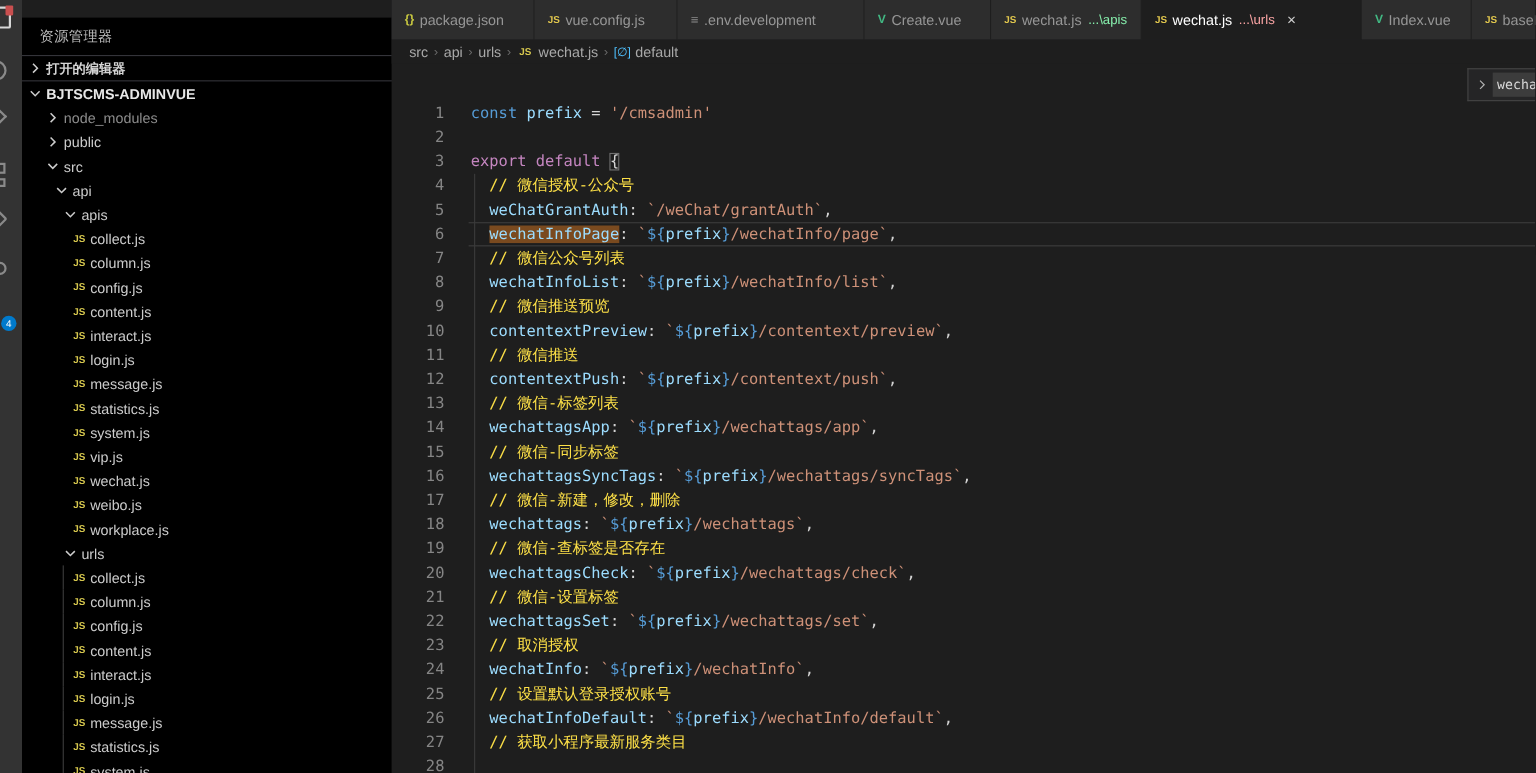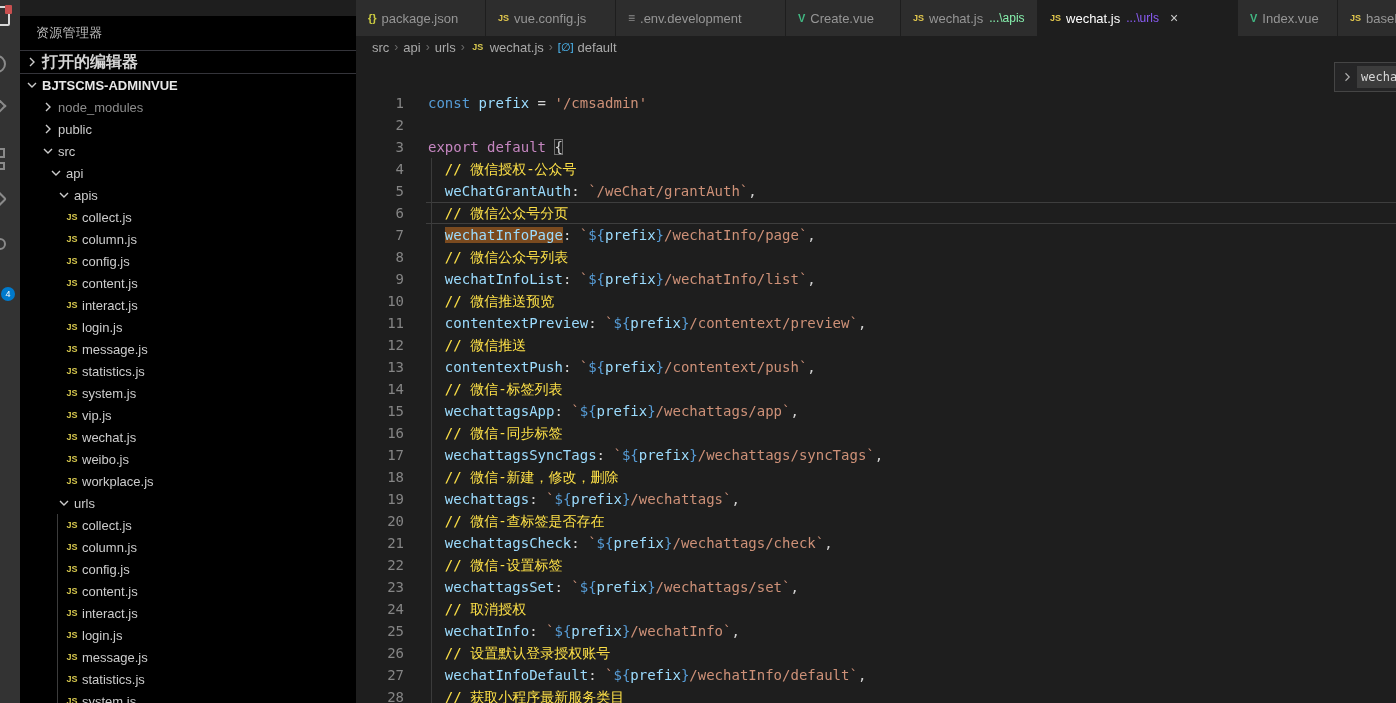--- a/index.html
+++ b/index.html
@@ -20,42 +20,42 @@
   .ab-tri { position:absolute; left:-10px; top:192px; width:14px; height:14px; border:2px solid #8a8a8a; border-radius:2px; transform:rotate(45deg); }
   .ab-per { position:absolute; left:-6px; top:238px; width:12px; height:12px; border:2px solid #8a8a8a; border-radius:50%; }
   .ab-badge { position:absolute; left:1px; top:287px; min-width:14px; height:14px; border-radius:8px; background:#007acc;
     color:#ffffff; font-size:9px; line-height:14px; text-align:center; padding:0 2px; }
   
   .sidebar { position:absolute; left:20px; top:16px; width:385px; height:703px; background:#000000; border-right:1px solid #3c3c3c; font-size:13px; }
   .sb-header { height:34px; display:flex; align-items:center; padding:0 12px 0 16px; color:#bbbbbb; }
   .sb-title { flex:1; letter-spacing:.3px; }
   .sb-menu { color:#c5c5c5; font-size:15px; letter-spacing:1px; cursor:pointer; }
   .sb-section { height:24px; display:flex; align-items:center; gap:2px; padding-left:4px;
-    border-top:1px solid #34343a; border-bottom:1px solid #34343a; font-weight:bold; font-size:16px; color:#d5d5d5; }
+    border-top:1px solid #34343a; border-bottom:1px solid #34343a; font-weight:bold; font-size:12px; color:#d5d5d5; }
   .tree { position:relative; }
   .tree-row { position:relative; height:22px; display:flex; align-items:center; white-space:nowrap; cursor:pointer; }
   .tree-row .lbl { margin-left:2px; color:#cccccc; }
   .tree-row.root .lbl { font-weight:bold; color:#e8e8e8; }
   .tree-row.dim .lbl { color:#8c8c8c; }
   .chev { width:16px; height:16px; flex:0 0 16px; display:flex; align-items:center; justify-content:center; }
   .chev svg { display:block; }
   .jsbox { width:16px; flex:0 0 16px; text-align:center; font-weight:bold; font-size:9px; color:#d6c74e; font-family:"Liberation Sans",sans-serif; }
   .badge-red { position:absolute; right:8px; top:3px; height:16px; padding:0 4px; background:#6d2121; border:1px solid #bc3e3e;
     border-radius:3px; color:#f0cfcf; font-size:11px; line-height:14px; }
   .dot-mod { position:absolute; right:16px; top:8px; width:7px; height:7px; border-radius:50%; background:#95846c; }
   .guide-line { position:absolute; left:37px; top:0; bottom:0; width:1px; background:#3c3c3c; }
   
   .editor { position:absolute; left:356px; top:0; right:0; height:703px; background:#1e1e1e; }
   
   .tabbar { display:flex; height:36px; background:#252526; overflow:hidden; }
   .tab { display:flex; align-items:center; gap:5px; padding:0 12px; background:#2d2d2d; border-right:1px solid #1e1e1e;
     font-size:13px; color:#969696; white-space:nowrap; cursor:pointer; flex:0 0 auto; }
   .tab.active { background:#1e1e1e; color:#ffffff; }
   .tab .desc { font-size:12px; color:#86efac; margin-left:1px; }
-  .tab.active .desc { color:#8b5cf6; }
+  .tab.active .desc { color:#fca5a5; }
   .tab .close { margin-left:6px; color:#cccccc; font-size:14px; }
   .ticon { font-weight:bold; font-size:9px; }
   .ticon.json { color:#cbcb41; font-size:11px; font-weight:bold; }
   .ticon.js { color:#e0c64d; }
   .ticon.env { color:#8c8c8c; font-size:12px; font-weight:normal; }
   .ticon.vue { color:#42b883; font-size:11px; }
   
   .breadcrumb { height:22px; display:flex; align-items:center; gap:3px; padding-left:16px; font-size:13px; color:#a9a9a9; background:#1e1e1e; }
   .bc-sep { color:#6a6a6a; font-size:12px; padding:0 2px; }
   .bc-item { cursor:pointer; display:flex; align-items:center; gap:4px; }
@@ -364,21 +364,20 @@
           <div>26</div>
           <div>27</div>
           <div>28</div>
         </div>
       <div class="codelines" id="codelines">
           <div class="code-line"><span class="t-kw">const</span><span class="t-pl"> </span><span class="t-var">prefix</span><span class="t-pl"> = </span><span class="t-str">'/cmsadmin'</span></div>
           <div class="code-line"></div>
           <div class="code-line"><span class="t-kw2">export</span><span class="t-pl"> </span><span class="t-kw2">default</span><span class="t-pl"> </span><span class="t-brkt">{</span></div>
           <div class="code-line"><span class="t-pl">  </span><span class="t-cmt">// 微信授权-公众号</span></div>
           <div class="code-line"><span class="t-pl">  </span><span class="t-var">weChatGrantAuth</span><span class="t-pl">: </span><span class="t-str">`/weChat/grantAuth`</span><span class="t-pl">,</span></div>
-          <div class="code-line"><span class="t-pl">  </span><span class="t-cmt">// 微信公众号分页</span></div>
           <div class="code-line"><span class="t-pl">  </span><span class="t-match">wechatInfoPage</span><span class="t-pl">: </span><span class="t-str">`</span><span class="t-int">${</span><span class="t-var">prefix</span><span class="t-int">}</span><span class="t-str">/wechatInfo/page`</span><span class="t-pl">,</span></div>
           <div class="code-line"><span class="t-pl">  </span><span class="t-cmt">// 微信公众号列表</span></div>
           <div class="code-line"><span class="t-pl">  </span><span class="t-var">wechatInfoList</span><span class="t-pl">: </span><span class="t-str">`</span><span class="t-int">${</span><span class="t-var">prefix</span><span class="t-int">}</span><span class="t-str">/wechatInfo/list`</span><span class="t-pl">,</span></div>
           <div class="code-line"><span class="t-pl">  </span><span class="t-cmt">// 微信推送预览</span></div>
           <div class="code-line"><span class="t-pl">  </span><span class="t-var">contentextPreview</span><span class="t-pl">: </span><span class="t-str">`</span><span class="t-int">${</span><span class="t-var">prefix</span><span class="t-int">}</span><span class="t-str">/contentext/preview`</span><span class="t-pl">,</span></div>
           <div class="code-line"><span class="t-pl">  </span><span class="t-cmt">// 微信推送</span></div>
           <div class="code-line"><span class="t-pl">  </span><span class="t-var">contentextPush</span><span class="t-pl">: </span><span class="t-str">`</span><span class="t-int">${</span><span class="t-var">prefix</span><span class="t-int">}</span><span class="t-str">/contentext/push`</span><span class="t-pl">,</span></div>
           <div class="code-line"><span class="t-pl">  </span><span class="t-cmt">// 微信-标签列表</span></div>
           <div class="code-line"><span class="t-pl">  </span><span class="t-var">wechattagsApp</span><span class="t-pl">: </span><span class="t-str">`</span><span class="t-int">${</span><span class="t-var">prefix</span><span class="t-int">}</span><span class="t-str">/wechattags/app`</span><span class="t-pl">,</span></div>
           <div class="code-line"><span class="t-pl">  </span><span class="t-cmt">// 微信-同步标签</span></div>

